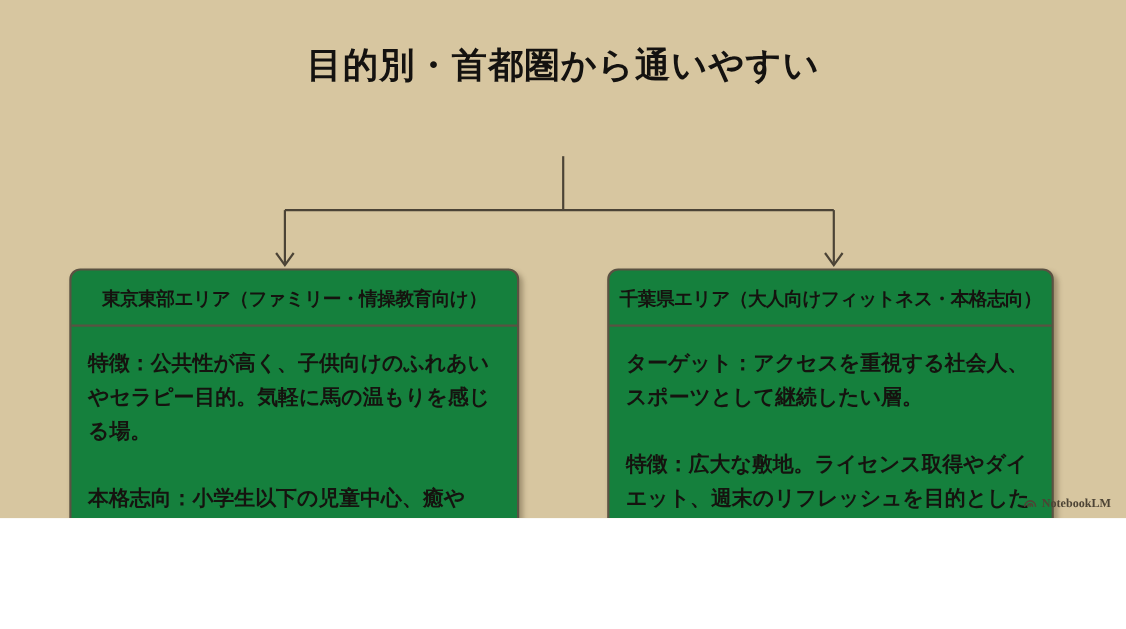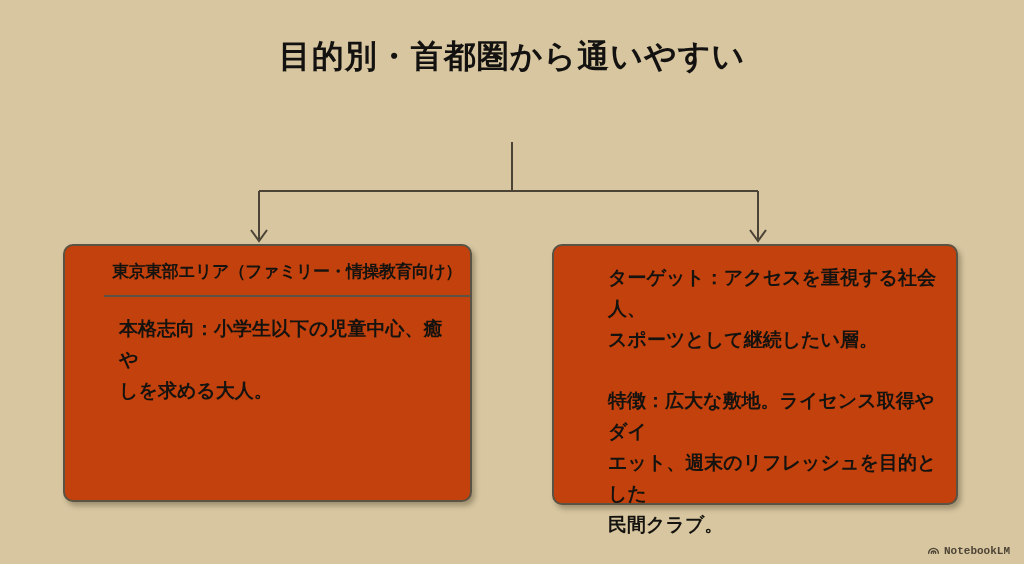--- a/index.html
+++ b/index.html
@@ -1,45 +1,44 @@
 <!DOCTYPE html>
 <html><head>
 <meta charset="utf-8">
 <style>
   html,body { margin:0; padding:0; }
   .canvas {
     position:relative;
-    width:1024px; height:564px;
+    width:1024px; height:471px;
     background:#d7c6a0;
-    font-family:Liberation Mono, monospace;
+    font-family:Liberation Serif, serif;
     overflow:hidden;
     color:#15130f;
   }
   .title {
     position:absolute;
     top:38px; left:0; width:1024px;
     text-align:center;
     font-size:32px;
     line-height:42px;
     font-weight:bold;
     letter-spacing:1px;
     color:#141210;
   }
   .connector {
     position:absolute;
     left:0; top:0;
   }
   .area-box {
     position:absolute;
-    background:#c2410c;
+    background:#15803d;
     border:2px solid #5a5242;
     border-radius:10px;
     box-shadow:3px 4px 5px rgba(60,48,25,0.35);
     box-sizing:border-box;
-    padding-left:39px;
   }
   .box-left  { left:63px;  top:244px; width:409px; height:258px; }
   .box-right { left:552px; top:244px; width:406px; height:261px; }
   .box-header {
     padding:14px 6px 12px;
     font-size:17px;
     font-weight:bold;
     letter-spacing:-0.5px;
     text-align:center;
     white-space:nowrap;
@@ -81,26 +80,30 @@
     <line x1="259" y1="191" x2="758" y2="191"></line>
     <line x1="259" y1="191" x2="259" y2="239"></line>
     <line x1="758" y1="191" x2="758" y2="239"></line>
     <path d="M251,230 L259,241 L267,230"></path>
     <path d="M750,230 L758,241 L766,230"></path>
   </svg>
 
   <div class="area-box box-left">
     <div class="box-header">東京東部エリア（ファミリー・情操教育向け）</div>
     <div class="box-body">
+      <p class="box-paragraph">特徴：公共性が高く、子供向けのふれあい
+やセラピー目的。気軽に馬の温もりを感じ
+る場。</p>
       <p class="box-paragraph">本格志向：小学生以下の児童中心、癒や
 しを求める大人。</p>
     </div>
   </div>
 
   <div class="area-box box-right">
+    <div class="box-header">千葉県エリア（大人向けフィットネス・本格志向）</div>
     <div class="box-body">
       <p class="box-paragraph">ターゲット：アクセスを重視する社会人、
 スポーツとして継続したい層。</p>
       <p class="box-paragraph">特徴：広大な敷地。ライセンス取得やダイ
 エット、週末のリフレッシュを目的とした
 民間クラブ。</p>
     </div>
   </div>
 
   <div class="watermark">

